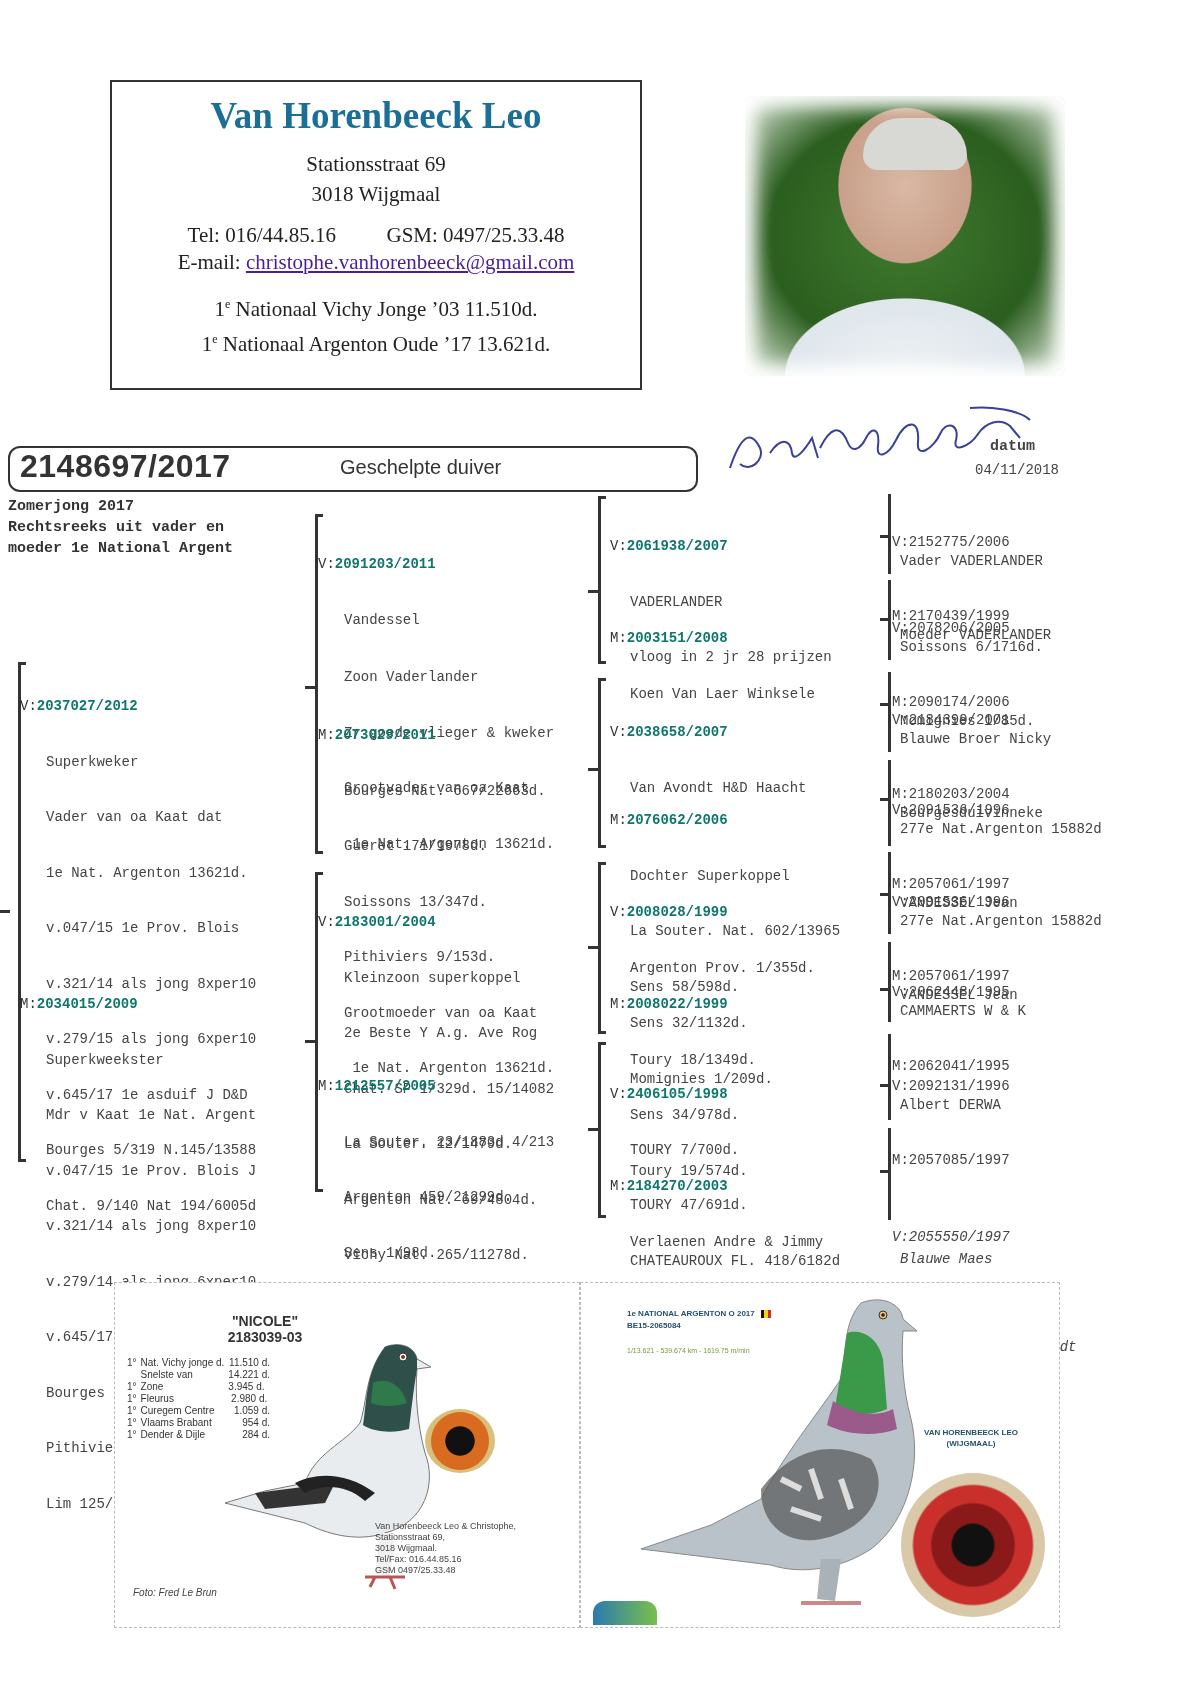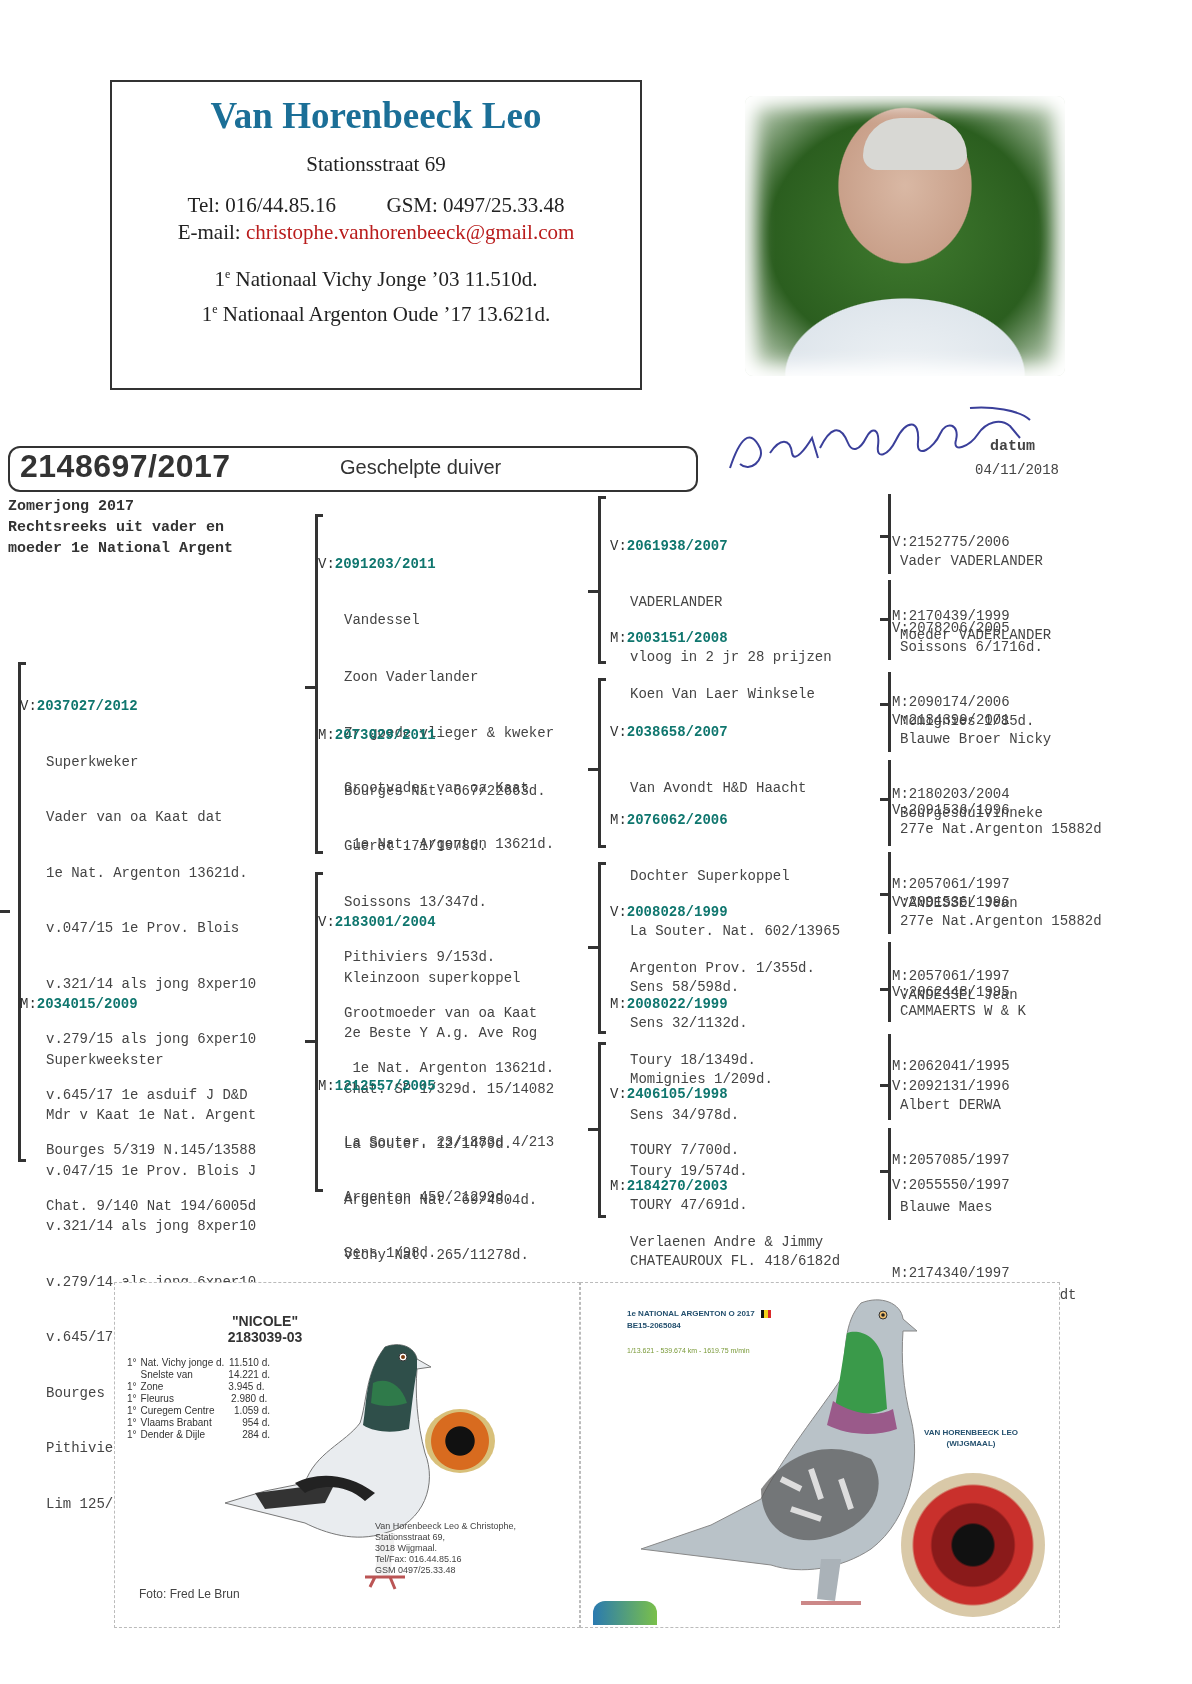--- a/index.html
+++ b/index.html
@@ -6,21 +6,21 @@
   body { width:1192px; height:1684px; position:relative; overflow:hidden; font-family:"Liberation Mono", monospace; color:#222; }
   .abs { position:absolute; }
 
   
   .card { left:110px; top:80px; width:532px; height:310px; border:2px solid #333; box-sizing:border-box; font-family:"Liberation Serif", serif; text-align:center; }
   .card .name { margin-top:12px; font-size:37px; font-weight:bold; color:#1b6f97; }
   .card .addr { font-size:21px; line-height:30px; margin-top:12px; color:#222; }
   .card .contact { font-size:21px; margin-top:14px; color:#222; }
   .card .contact span.gap { display:inline-block; width:40px; }
   .card .email { font-size:21px; margin-top:2px; color:#222; }
-  .card .email a { color:#b91c1c; }
+  .card .email a { color:#4c1d95; text-decoration:underline; }
   .card .ach { font-size:21px; line-height:30px; margin-top:14px; color:#222; }
   .card sup { font-size:12px; }
 
   
   .photo { left:745px; top:96px; width:320px; height:280px; border-radius:8px;
     background: radial-gradient(ellipse 120px 140px at 50% 32%, #d9b8a4 0, #c9a08a 55%, rgba(0,0,0,0) 56%),
                 radial-gradient(ellipse 170px 110px at 50% 100%, #eef2f5 0, #dfe6ec 70%, rgba(0,0,0,0) 71%),
                 radial-gradient(ellipse at center, #3f7a2e 0, #2b5e1f 60%, #e8efe5 100%);
     box-shadow: 0 0 18px 10px #fff inset; }
   .photo .hair { position:absolute; left:118px; top:22px; width:104px; height:52px; border-radius:52px 52px 20px 20px; background:#d8d8d4; }
@@ -53,20 +53,21 @@
   .nicole-results td { padding:0 4px 0 0; }
   .small-sans { font-family:"Liberation Sans", sans-serif; color:#444; }
 </style>
 </head>
 <body>
 
 <div class="abs card">
   <div class="name">Van Horenbeeck Leo</div>
   <div class="addr">
     <div>Stationsstraat 69</div>
+    <div>3018 Wijgmaal</div>
   </div>
   <div class="contact">
     <span>Tel:</span>
     <span>016/44.85.16</span>
     <span class="gap"></span>
     <span>GSM:</span>
     <span>0497/25.33.48</span>
   </div>
   <div class="email">
     <span>E-mail:</span>
@@ -263,21 +264,21 @@
   <div>M:2057061/1997</div><div class="ln">VANDESSEL Jean</div>
 </div>
 <div class="abs entry gen4" style="left:892px; top:946px;">
   <div>V:2062448/1995</div><div class="ln">CAMMAERTS W &amp; K</div>
   <div>M:2062041/1995</div><div class="ln"></div>
 </div>
 <div class="abs entry gen4" style="left:892px; top:1040px;">
   <div>V:2092131/1996</div><div class="ln">Albert DERWA</div>
   <div>M:2057085/1997</div><div class="ln"></div>
 </div>
-<div class="abs entry gen4" style="left:892px; top:1130px; line-height:22px;">
+<div class="abs entry gen4" style="left:892px; top:1182px; line-height:22px;font-style:italic;">
   <div>V:2055550/1997</div><div class="ln">Blauwe Maes</div>
   <div>M:2174340/1997</div><div class="ln">Geschelpte Van Avondt</div>
 </div>
 
 <div class="abs flyer" style="left:114px; top:1282px; width:466px; height:346px;">
   <div class="abs nicole-title" style="left:70px; top:30px; width:160px; font-size:14px; line-height:16px;">
     <div>"NICOLE"</div>
     <div>2183039-03</div>
   </div>
   <table class="abs nicole-results" style="left:12px; top:74px; border-collapse:collapse;">
@@ -331,21 +332,21 @@
     <path d="M180,244 L220,244 M190,244 L185,254 M205,244 L210,256" stroke="#b55" stroke-width="3"></path>
   </svg>
   <div class="abs" style="left:310px; top:126px; width:70px; height:64px; border-radius:50%; background:radial-gradient(circle, #111 0 30%, #d86b1f 32% 60%, #d8c07a 62% 80%, #fff 82%);"></div>
   <div class="abs small-sans" style="left:260px; top:238px; font-size:9px; line-height:11px;">
     <div>Van Horenbeeck Leo &amp; Christophe,</div>
     <div>Stationsstraat 69,</div>
     <div>3018 Wijgmaal.</div>
     <div>Tel/Fax: 016.44.85.16</div>
     <div>GSM 0497/25.33.48</div>
   </div>
-  <div class="abs small-sans" style="left:24px; top:304px; font-size:12px;">Foto: Fred Le Brun</div>
+  <div class="abs small-sans" style="left:18px; top:304px; font-size:10px;font-style:italic;">Foto: Fred Le Brun</div>
 </div>
 
 <div class="abs flyer" style="left:580px; top:1282px; width:480px; height:346px;">
   <div class="abs small-sans" style="left:46px; top:26px; font-size:8px; font-weight:bold; color:#24506e;">
     <span>1e NATIONAL ARGENTON O 2017</span>
     <span style="display:inline-block; width:10px; height:8px; background:linear-gradient(90deg,#111 33%,#f3d21c 33% 66%,#d92a2a 66%); vertical-align:middle; margin-left:4px;"></span>
   </div>
   <div class="abs small-sans" style="left:46px; top:38px; font-size:8px; font-weight:bold; color:#24506e;">BE15-2065084</div>
   <div class="abs small-sans" style="left:46px; top:64px; font-size:7px; color:#7a9a3a;">1/13.621 - 539.674 km - 1619.75 m/min</div>
   <svg class="abs" style="left:40px; top:6px;" width="320" height="330" viewBox="0 0 320 330">

